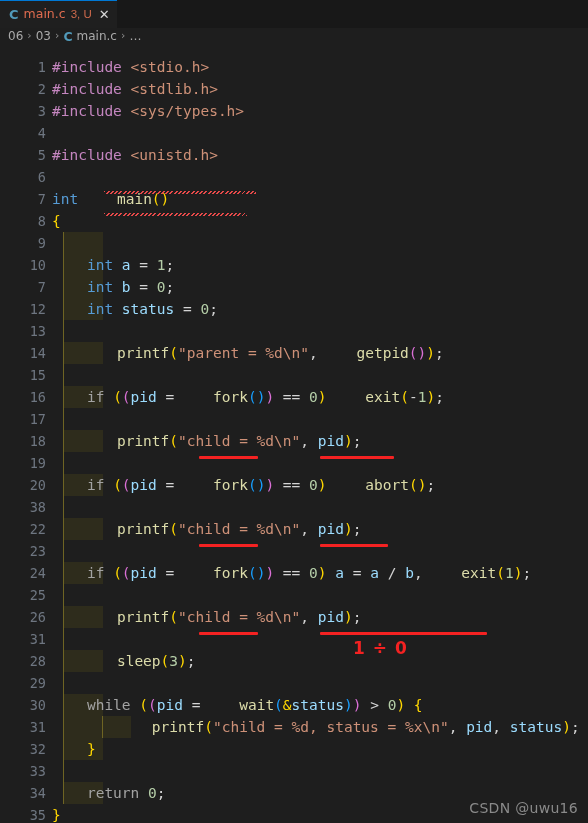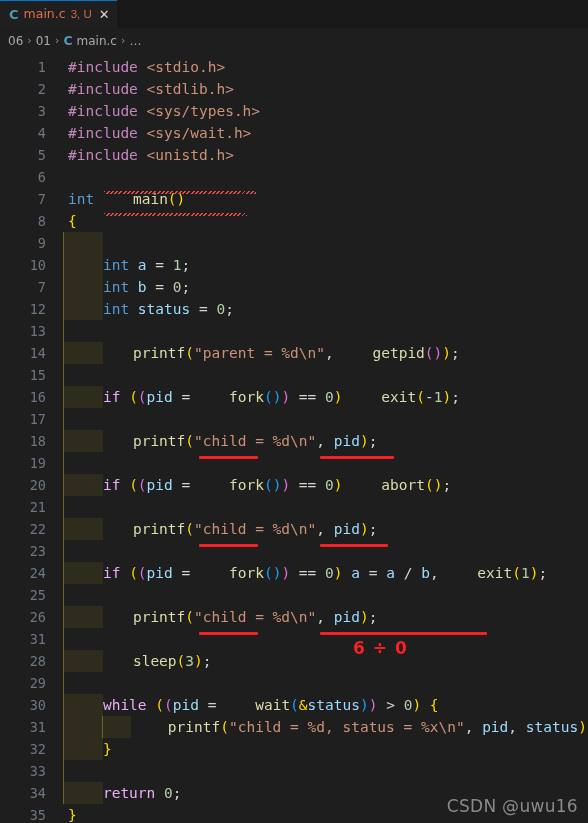--- a/index.html
+++ b/index.html
@@ -63,21 +63,21 @@
     margin-left: 2px;
     cursor: pointer;
   }
   .tabbar-rest { flex: 1; background: #181818; }
 
   
   .breadcrumb {
     height: 23px;
     background: #1e1e1e;
     display: flex;
-    align-items: center;
+    align-items: flex-start;
     padding-left: 8px;
     gap: 4px;
     font-family: "DejaVu Sans", sans-serif;
     font-size: 12px;
     color: #a9a9a9;
   }
   .breadcrumb .sep { color: #8d8d8d; font-size: 11px; }
   .breadcrumb .bc-c {
     color: #519aba;
     font-weight: 700;
@@ -141,32 +141,32 @@
   .guide2 {
     position: absolute;
     left: 102px;
     top: 0;
     width: 1px;
     height: 22px;
     background: #6e6423;
   }
   .code {
     position: absolute;
-    left: 68px;
+    left: 52px;
     top: 0;
     font-family: "DejaVu Sans Mono", monospace;
     line-height: 22px;
     letter-spacing: 0px;
   }
 
   
   .t-pre   { color: #c586c0; }   
   .t-hdr   { color: #ce9178; }
   .t-kw    { color: #569cd6; }   
-  .t-kw2   { color: #f0abfc; }   
+  .t-kw2   { color: #a3a3a3; }   
   .t-fn    { color: #dcdcaa; padding-left: 30px; }   
   .t-var   { color: #9cdcfe; }   
   .t-num   { color: #b5cea8; }
   .t-str   { color: #ce9178; }
   .t-op    { color: #d4d4d4; }
   .t-p1    { color: #ffd700; }   
   .t-p2    { color: #da70d6; }   
   .t-p3    { color: #179fff; }
 
   
@@ -198,72 +198,72 @@
     white-space: pre;
   }
 
   
   .watermark {
     position: absolute;
     right: 10px;
     bottom: 8px;
     color: #8a8a8a;
     font-family: "DejaVu Sans", sans-serif;
-    font-size: 17px;
+    font-size: 14px;
     letter-spacing: 0.3px;
     white-space: pre;
   }
 </style>
 </head>
 <body>
 
 <div class="tabbar">
   <div class="tab">
     <span class="c-icon">C</span>
     <span class="tab-label">main.c</span>
     <span class="tab-badge">3, U</span>
     <span class="tab-close">✕</span>
   </div>
   <div class="tabbar-rest"></div>
 </div>
 
 <div class="breadcrumb">
   <span class="bc-item">06</span>
   <span class="sep">›</span>
-  <span class="bc-item">01</span>
+  <span class="bc-item">03</span>
   <span class="sep">›</span>
   <span class="bc-c">C</span>
   <span class="bc-item">main.c</span>
   <span class="sep">›</span>
   <span class="bc-dots">…</span>
 </div>
 
 <div class="editor">
   <div class="code-area" id="code-area">
       <div class="row"><div class="lineno">1</div><div class="code"><span class="t-pre">#include</span> <span class="t-hdr">&lt;stdio.h&gt;</span></div></div>
       <div class="row"><div class="lineno">2</div><div class="code"><span class="t-pre">#include</span> <span class="t-hdr">&lt;stdlib.h&gt;</span></div></div>
       <div class="row"><div class="lineno">3</div><div class="code"><span class="t-pre">#include</span> <span class="t-hdr">&lt;sys/types.h&gt;</span></div></div>
-      <div class="row"><div class="lineno">4</div><div class="code"><span class="t-pre">#include</span> <span class="t-hdr">&lt;sys/wait.h&gt;</span></div></div>
+      <div class="row"><div class="lineno">4</div></div>
       <div class="row"><div class="lineno">5</div><div class="code"><span class="t-pre">#include</span> <span class="t-hdr">&lt;unistd.h&gt;</span></div></div>
       <div class="row"><div class="lineno">6</div><div class="code"></div></div>
       <div class="row"><div class="lineno">7</div><div class="code"><span class="t-kw">int</span> <span class="t-fn">main</span><span class="t-p1">(</span><span class="t-p1">)</span></div></div>
       <div class="row"><div class="lineno">8</div><div class="code"><span class="t-p1">{</span></div></div>
       <div class="row"><div class="lineno">9</div><div class="guide"></div><div class="guideblock"></div></div>
       <div class="row"><div class="lineno">10</div><div class="guide"></div><div class="guideblock"></div><div class="code">    <span class="t-kw">int</span> <span class="t-var">a</span> <span class="t-op">=</span> <span class="t-num">1</span><span class="t-op">;</span></div></div>
       <div class="row"><div class="lineno">7</div><div class="guide"></div><div class="guideblock"></div><div class="code">    <span class="t-kw">int</span> <span class="t-var">b</span> <span class="t-op">=</span> <span class="t-num">0</span><span class="t-op">;</span></div></div>
       <div class="row"><div class="lineno">12</div><div class="guide"></div><div class="guideblock"></div><div class="code">    <span class="t-kw">int</span> <span class="t-var">status</span> <span class="t-op">=</span> <span class="t-num">0</span><span class="t-op">;</span></div></div>
       <div class="row"><div class="lineno">13</div><div class="guide"></div><div class="code"></div></div>
       <div class="row"><div class="lineno">14</div><div class="guide"></div><div class="guideblock"></div><div class="code">    <span class="t-fn">printf</span><span class="t-p1">(</span><span class="t-str">"parent = %d\n"</span><span class="t-op">,</span> <span class="t-fn">getpid</span><span class="t-p2">(</span><span class="t-p2">)</span><span class="t-p1">)</span><span class="t-op">;</span></div></div>
       <div class="row"><div class="lineno">15</div><div class="guide"></div><div class="code"></div></div>
       <div class="row"><div class="lineno">16</div><div class="guide"></div><div class="guideblock"></div><div class="code">    <span class="t-kw2">if</span> <span class="t-p1">(</span><span class="t-p2">(</span><span class="t-var">pid</span> <span class="t-op">=</span> <span class="t-fn">fork</span><span class="t-p3">(</span><span class="t-p3">)</span><span class="t-p2">)</span> <span class="t-op">=</span><span class="t-op">=</span> <span class="t-num">0</span><span class="t-p1">)</span> <span class="t-fn">exit</span><span class="t-p1">(</span><span class="t-op">-</span><span class="t-num">1</span><span class="t-p1">)</span><span class="t-op">;</span></div></div>
       <div class="row"><div class="lineno">17</div><div class="guide"></div><div class="code"></div></div>
       <div class="row"><div class="lineno">18</div><div class="guide"></div><div class="guideblock"></div><div class="code">    <span class="t-fn">printf</span><span class="t-p1">(</span><span class="t-str">"child = %d\n"</span><span class="t-op">,</span> <span class="t-var">pid</span><span class="t-p1">)</span><span class="t-op">;</span></div></div>
       <div class="row"><div class="lineno">19</div><div class="guide"></div><div class="code"></div></div>
       <div class="row"><div class="lineno">20</div><div class="guide"></div><div class="guideblock"></div><div class="code">    <span class="t-kw2">if</span> <span class="t-p1">(</span><span class="t-p2">(</span><span class="t-var">pid</span> <span class="t-op">=</span> <span class="t-fn">fork</span><span class="t-p3">(</span><span class="t-p3">)</span><span class="t-p2">)</span> <span class="t-op">=</span><span class="t-op">=</span> <span class="t-num">0</span><span class="t-p1">)</span> <span class="t-fn">abort</span><span class="t-p1">(</span><span class="t-p1">)</span><span class="t-op">;</span></div></div>
-      <div class="row"><div class="lineno">21</div><div class="guide"></div><div class="code"></div></div>
+      <div class="row"><div class="lineno">38</div><div class="guide"></div><div class="code"></div></div>
       <div class="row"><div class="lineno">22</div><div class="guide"></div><div class="guideblock"></div><div class="code">    <span class="t-fn">printf</span><span class="t-p1">(</span><span class="t-str">"child = %d\n"</span><span class="t-op">,</span> <span class="t-var">pid</span><span class="t-p1">)</span><span class="t-op">;</span></div></div>
       <div class="row"><div class="lineno">23</div><div class="guide"></div><div class="code"></div></div>
       <div class="row"><div class="lineno">24</div><div class="guide"></div><div class="guideblock"></div><div class="code">    <span class="t-kw2">if</span> <span class="t-p1">(</span><span class="t-p2">(</span><span class="t-var">pid</span> <span class="t-op">=</span> <span class="t-fn">fork</span><span class="t-p3">(</span><span class="t-p3">)</span><span class="t-p2">)</span> <span class="t-op">=</span><span class="t-op">=</span> <span class="t-num">0</span><span class="t-p1">)</span> <span class="t-var">a</span> <span class="t-op">=</span> <span class="t-var">a</span> <span class="t-op">/</span> <span class="t-var">b</span><span class="t-op">,</span> <span class="t-fn">exit</span><span class="t-p1">(</span><span class="t-num">1</span><span class="t-p1">)</span><span class="t-op">;</span></div></div>
       <div class="row"><div class="lineno">25</div><div class="guide"></div><div class="code"></div></div>
       <div class="row"><div class="lineno">26</div><div class="guide"></div><div class="guideblock"></div><div class="code">    <span class="t-fn">printf</span><span class="t-p1">(</span><span class="t-str">"child = %d\n"</span><span class="t-op">,</span> <span class="t-var">pid</span><span class="t-p1">)</span><span class="t-op">;</span></div></div>
       <div class="row"><div class="lineno">31</div><div class="guide"></div><div class="code"></div></div>
       <div class="row"><div class="lineno">28</div><div class="guide"></div><div class="guideblock"></div><div class="code">    <span class="t-fn">sleep</span><span class="t-p1">(</span><span class="t-num">3</span><span class="t-p1">)</span><span class="t-op">;</span></div></div>
       <div class="row"><div class="lineno">29</div><div class="guide"></div><div class="code"></div></div>
       <div class="row"><div class="lineno">30</div><div class="guide"></div><div class="guideblock"></div><div class="code">    <span class="t-kw2">while</span> <span class="t-p1">(</span><span class="t-p2">(</span><span class="t-var">pid</span> <span class="t-op">=</span> <span class="t-fn">wait</span><span class="t-p3">(</span><span class="t-p1">&amp;</span><span class="t-var">status</span><span class="t-p3">)</span><span class="t-p2">)</span> <span class="t-op">&gt;</span> <span class="t-num">0</span><span class="t-p1">)</span> <span class="t-p1">{</span></div></div>
       <div class="row"><div class="lineno">31</div><div class="guide"></div><div class="guideblock"></div><div class="guide2"></div><div class="guideblock2"></div><div class="code">        <span class="t-fn">printf</span><span class="t-p1">(</span><span class="t-str">"child = %d, status = %x\n"</span><span class="t-op">,</span> <span class="t-var">pid</span><span class="t-op">,</span> <span class="t-var">status</span><span class="t-p1">)</span><span class="t-op">;</span></div></div>
@@ -278,16 +278,16 @@
 
   <div class="annot-underline" style="left:199px; top:404px; width:59px;"></div>
   <div class="annot-underline" style="left:320px; top:404px; width:74px;"></div>
 
   <div class="annot-underline" style="left:199px; top:492px; width:59px;"></div>
   <div class="annot-underline" style="left:320px; top:492px; width:68px;"></div>
 
   <div class="annot-underline" style="left:199px; top:580px; width:59px;"></div>
   <div class="annot-underline" style="left:320px; top:580px; width:167px;"></div>
 
-  <div class="annot-text" style="left:353px; top:588px;">6 ÷ 0</div>
+  <div class="annot-text" style="left:353px; top:588px;">1 ÷ 0</div>
 
   <div class="watermark">CSDN @uwu16</div>
 </div>
 
 </body></html>

